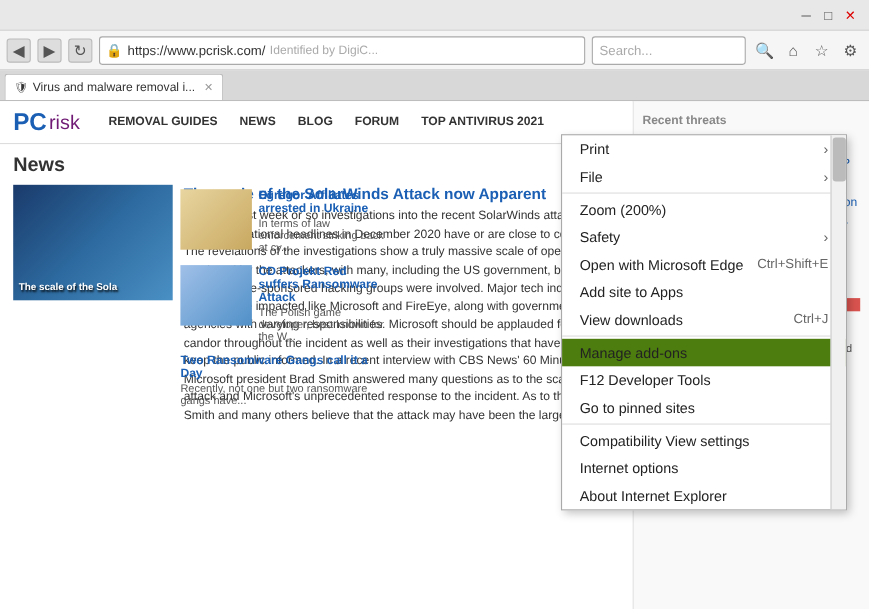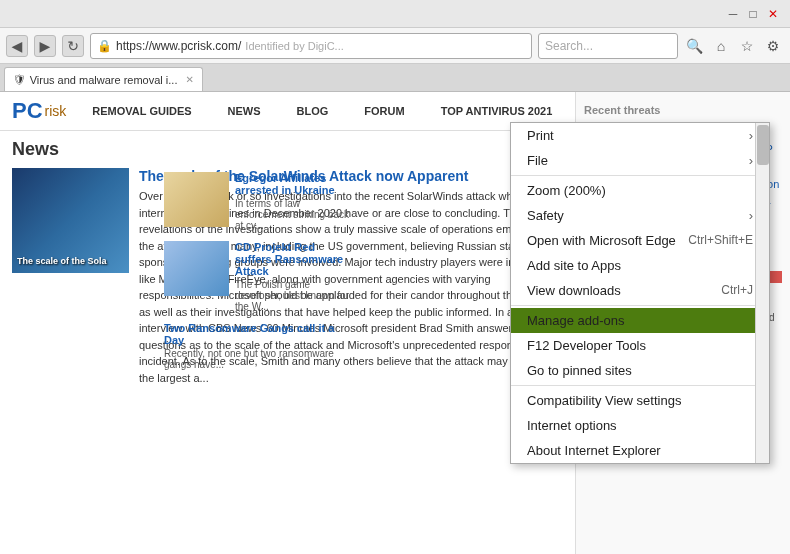--- a/index.html
+++ b/index.html
@@ -114,21 +114,21 @@
       border-bottom: 1px solid #ddd;
       padding: 6px 12px;
       display: flex;
       align-items: center;
       gap: 16px;
     }
     .logo {
       display: flex; align-items: center; gap: 2px;
     }
     .nav-menu {
-      display: flex; gap: 16px; font-size: 11px; font-weight: bold;
+      display: flex; gap: 0; font-size: 11px; font-weight: bold;
     }
     .nav-item {
       padding: 4px 10px; color: #333; cursor: pointer;
       white-space: nowrap;
     }
 
     
     .news-section {
       padding: 8px 12px;
     }
@@ -136,21 +136,21 @@
       font-size: 18px; font-weight: bold; color: #333;
       margin-bottom: 8px;
     }
 
     .main-article {
       display: flex;
       gap: 10px;
       margin-bottom: 12px;
     }
     .main-article-image {
-      width: 117px; height: 105px;
+      width: 145px; height: 105px;
       background: linear-gradient(135deg, #1a3a6b 0%, #2d6a9f 50%, #4a90c4 100%);
       flex-shrink: 0;
       position: relative;
       overflow: hidden;
     }
     .main-article-image-text {
       position: absolute; bottom: 5px; left: 5px;
       color: white; font-size: 9px; font-weight: bold;
       text-shadow: 1px 1px 2px #000;
       line-height: 1.3;
@@ -295,21 +295,21 @@
   </div>
 </div>
 
 <div class="browser-content">
 
   <div class="page-content">
 
     <div class="site-header">
       <div class="logo">
         <span style="color:#1a5fb4;font-size:22px;font-weight:bold;text-align:center;">PC</span>
-        <span style="font-size:14px;color:#a16207;">risk</span>
+        <span style="font-size:18px;color:#701a75;">risk</span>
       </div>
       <div class="nav-menu">
         <div class="nav-item">REMOVAL GUIDES</div>
         <div class="nav-item">NEWS</div>
         <div class="nav-item">BLOG</div>
         <div class="nav-item">FORUM</div>
         <div class="nav-item">TOP ANTIVIRUS 2021</div>
       </div>
     </div>
 

